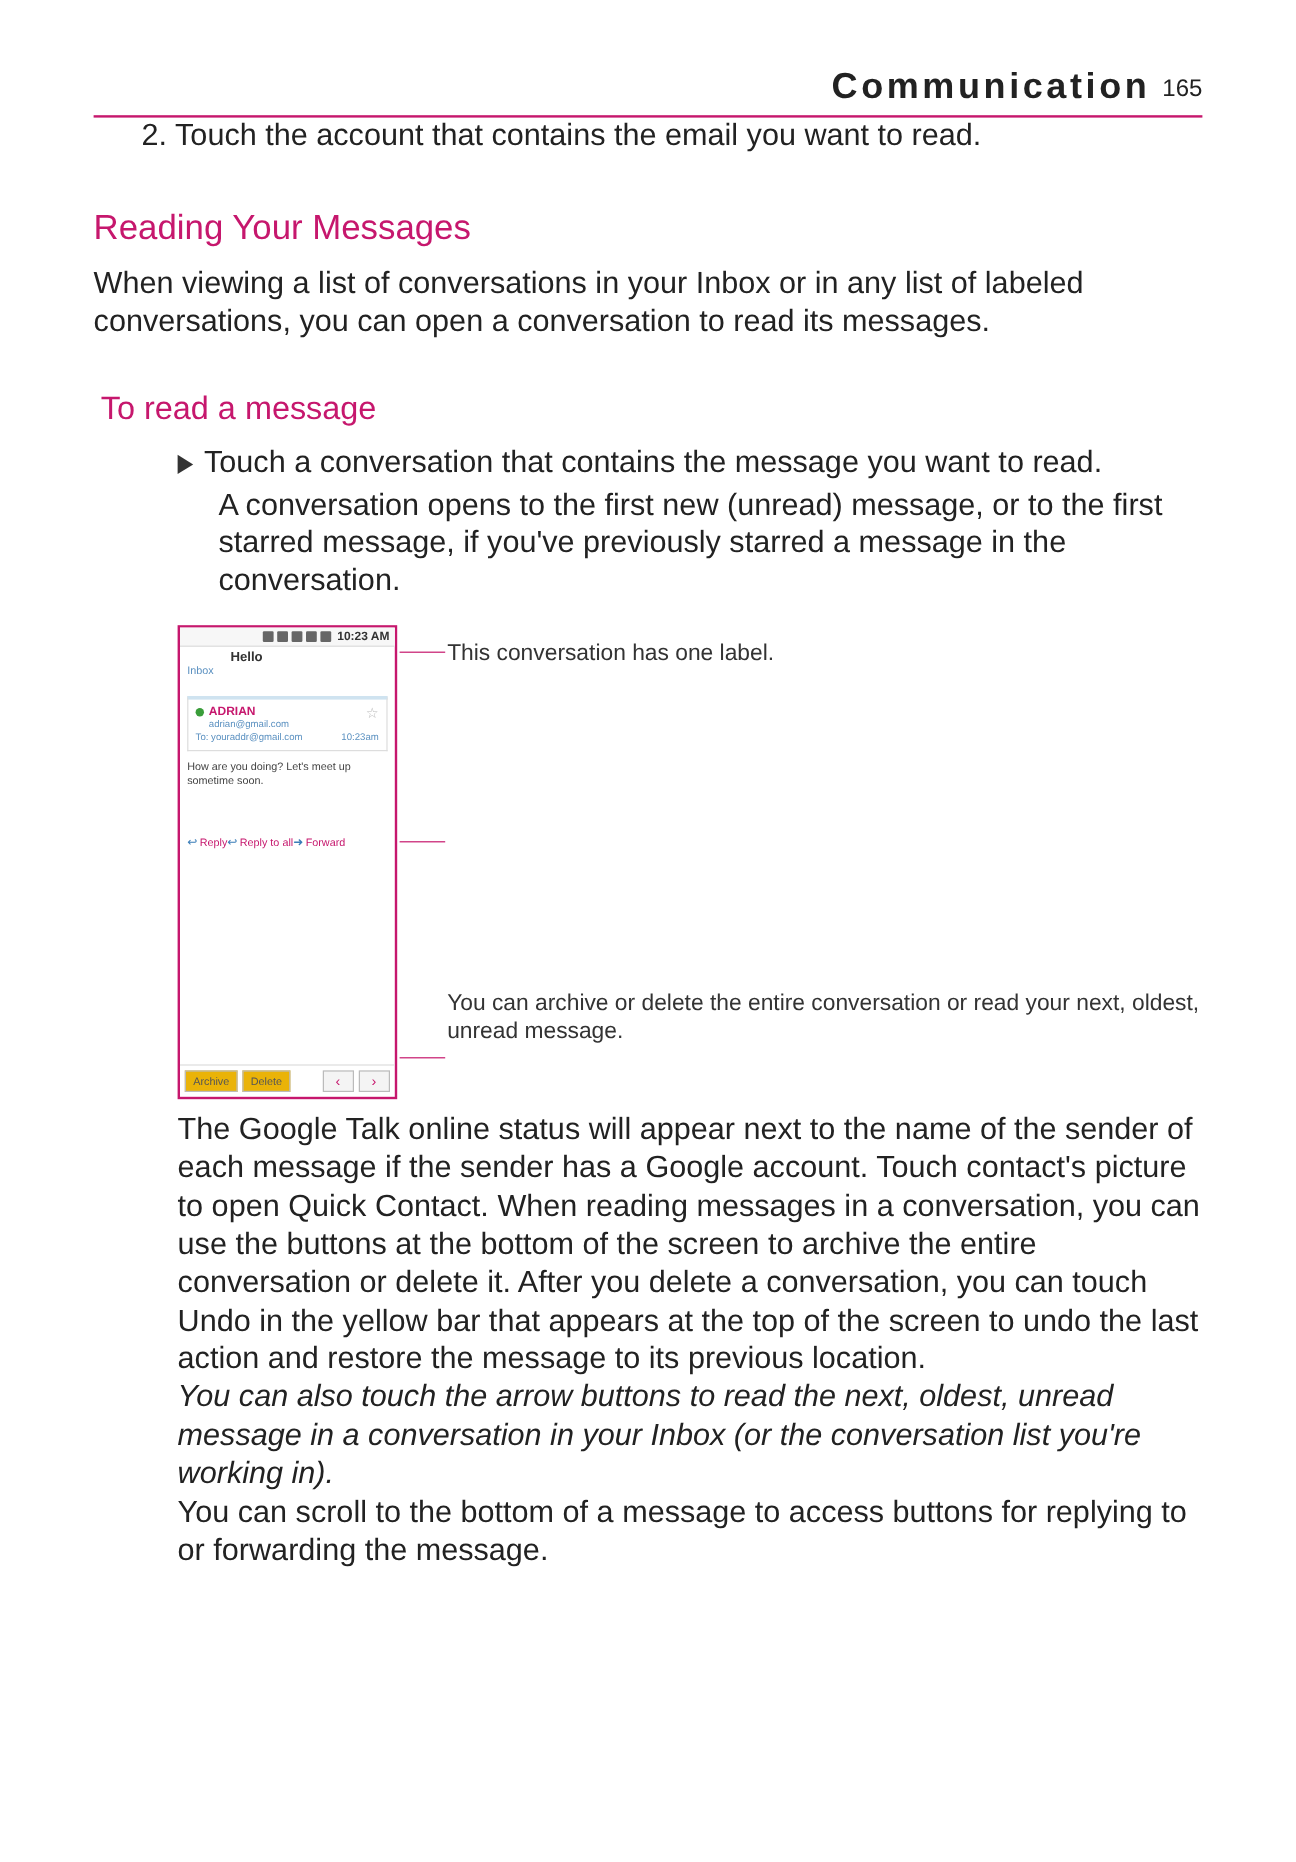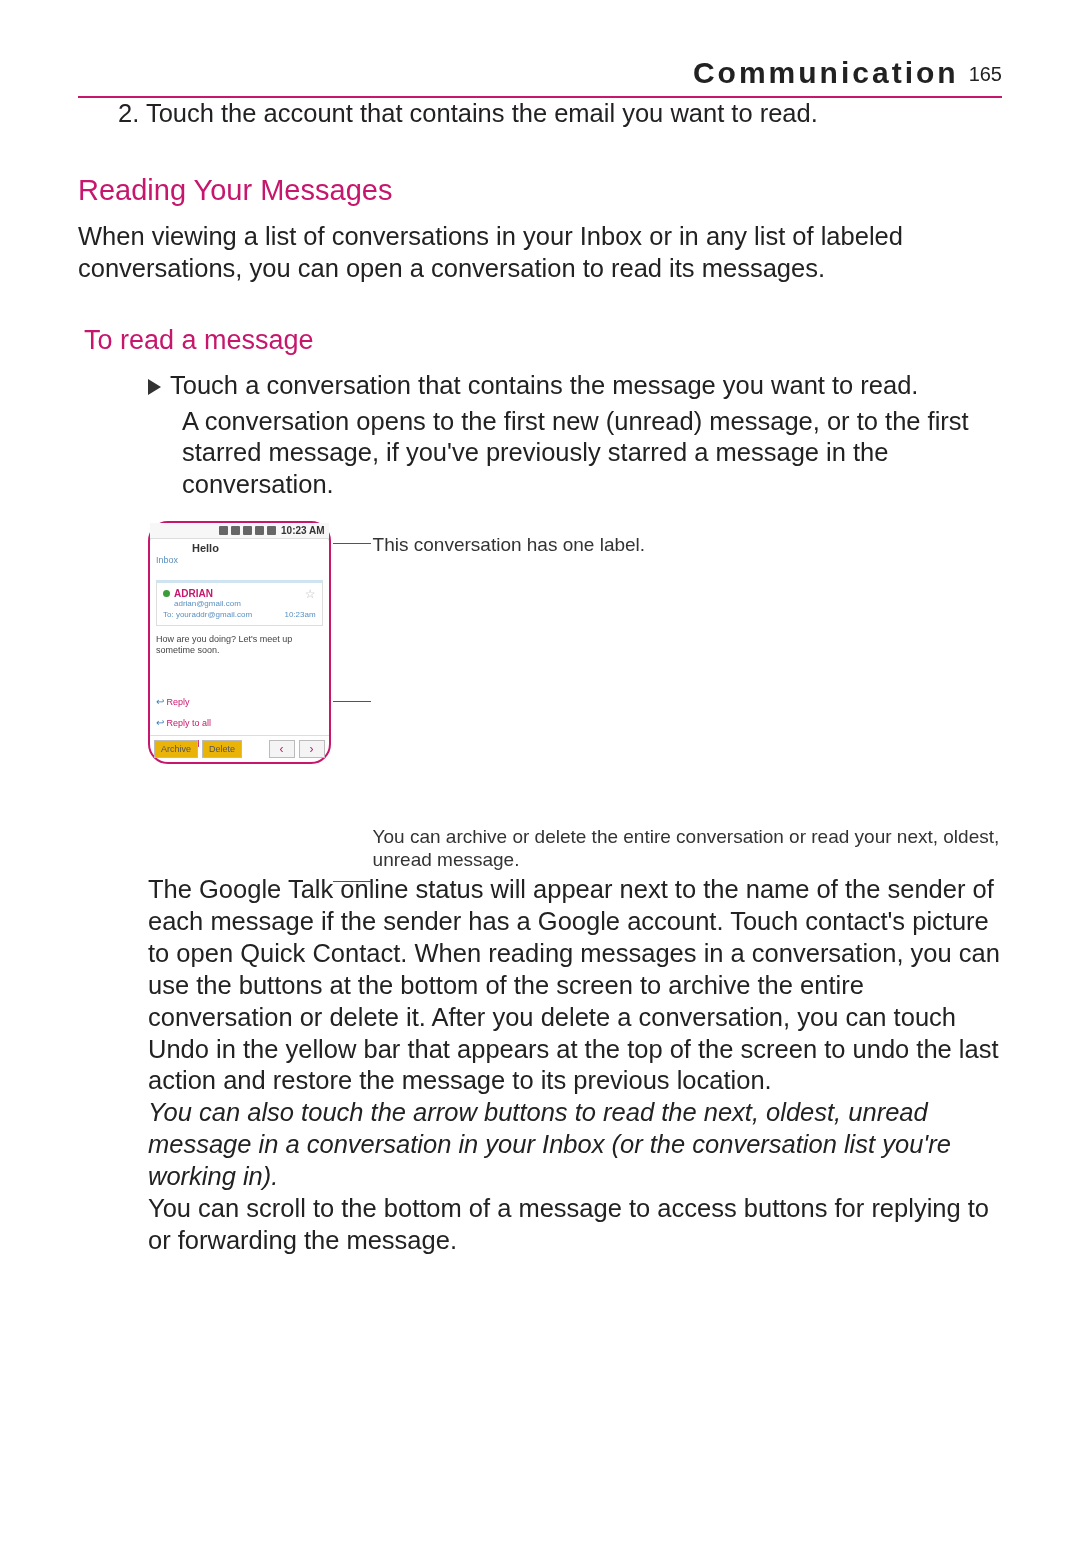--- a/index.html
+++ b/index.html
@@ -112,21 +112,21 @@
     border-top: 3px solid #cfe3f0;
     padding: 5px 6px 6px 6px;
     position: relative;
   }
   .sender { color:#c6176d; font-weight:bold; font-size:10px; display:flex; align-items:center; gap:4px;}
   .dot { width:7px;height:7px;border-radius:50%;background:#3a9d3a; }
   .addr { color:#5a90c0; font-size:8px; margin-left:11px;}
   .to-line { color:#5a90c0; font-size:8px; margin-top:2px; display:flex; justify-content:space-between;}
   .star { position:absolute; right:6px; top:4px; color:#bbb; font-size:12px;}
   .msg-body { margin:8px 6px 0 6px; font-size:9px; color:#444; line-height:1.2;}
-  .reply-line { margin:40px 6px 0 6px; color:#c6176d; font-size:9px; display:flex; gap:10px;flex-direction:column;}
+  .reply-line { margin:40px 6px 0 6px; color:#c6176d; font-size:9px; display:flex; }
   .reply-line span::before { content:"↩"; color:#3a7db8; margin-right:2px; font-size:10px;}
   .reply-line .fwd::before { content:"➜"; }
   .phone-bottom {
     position:absolute; left:0; right:0; bottom:0;
     display:flex; gap:4px; padding:4px;
     border-top:1px solid #ddd;
   }
   .pb-btn {
     border:1px solid #bbb; background:#eab308; font-size:9px; padding:3px 6px;
   }
@@ -145,20 +145,21 @@
     position: relative;
     padding-left: 0;
   }
   .anno .lead {
     position:absolute;
     left:-40px;
     width:38px;
     border-top:1px solid #c6176d;
   }
   .para-block {
+    margin-top: 10px;
     margin-left: 70px;
   }
 </style>
 </head>
 <body>
 
 <div class="page">
 
   <div class="header-line">
     <span class="header-title">Communication</span>
@@ -174,21 +175,21 @@
 
   <div class="bullet-block">
     <div class="bullet-row">
       <span class="tri"></span>
       <span class="body-text">Touch a conversation that contains the message you want to read.</span>
     </div>
     <div class="body-text" style="margin-top:4px; padding-left:34px;">A conversation opens to the first new (unread) message, or to the first starred message, if you've previously starred a message in the conversation.</div>
   </div>
 
   <div class="diagram-row">
-    <div class="phone" style="height:243px;border-radius:20px;">
+    <div class="phone" style="height:395px;">
       <div class="statusbar">
         <span class="st-ic"></span>
         <span class="st-ic"></span>
         <span class="st-ic"></span>
         <span class="st-ic"></span>
         <span class="st-ic"></span>
         <span class="st-time">10:23 AM</span>
       </div>
       <div class="subj-row">
         <span class="subj">Hello</span><br>

